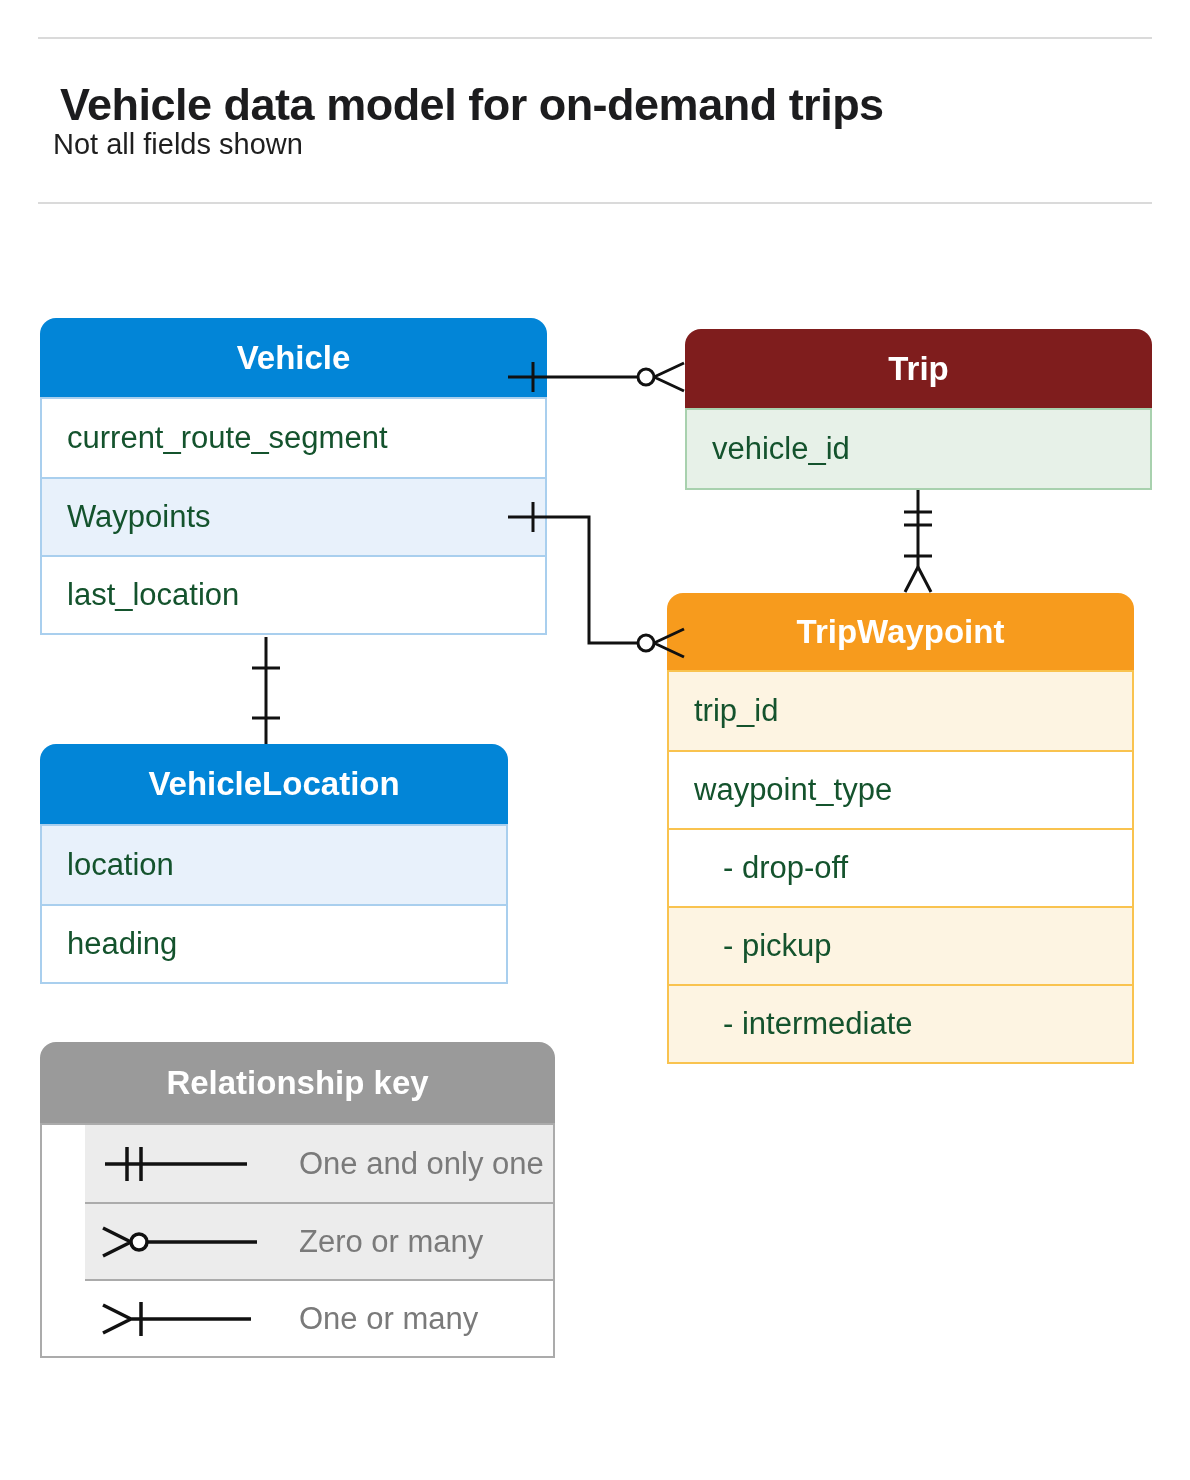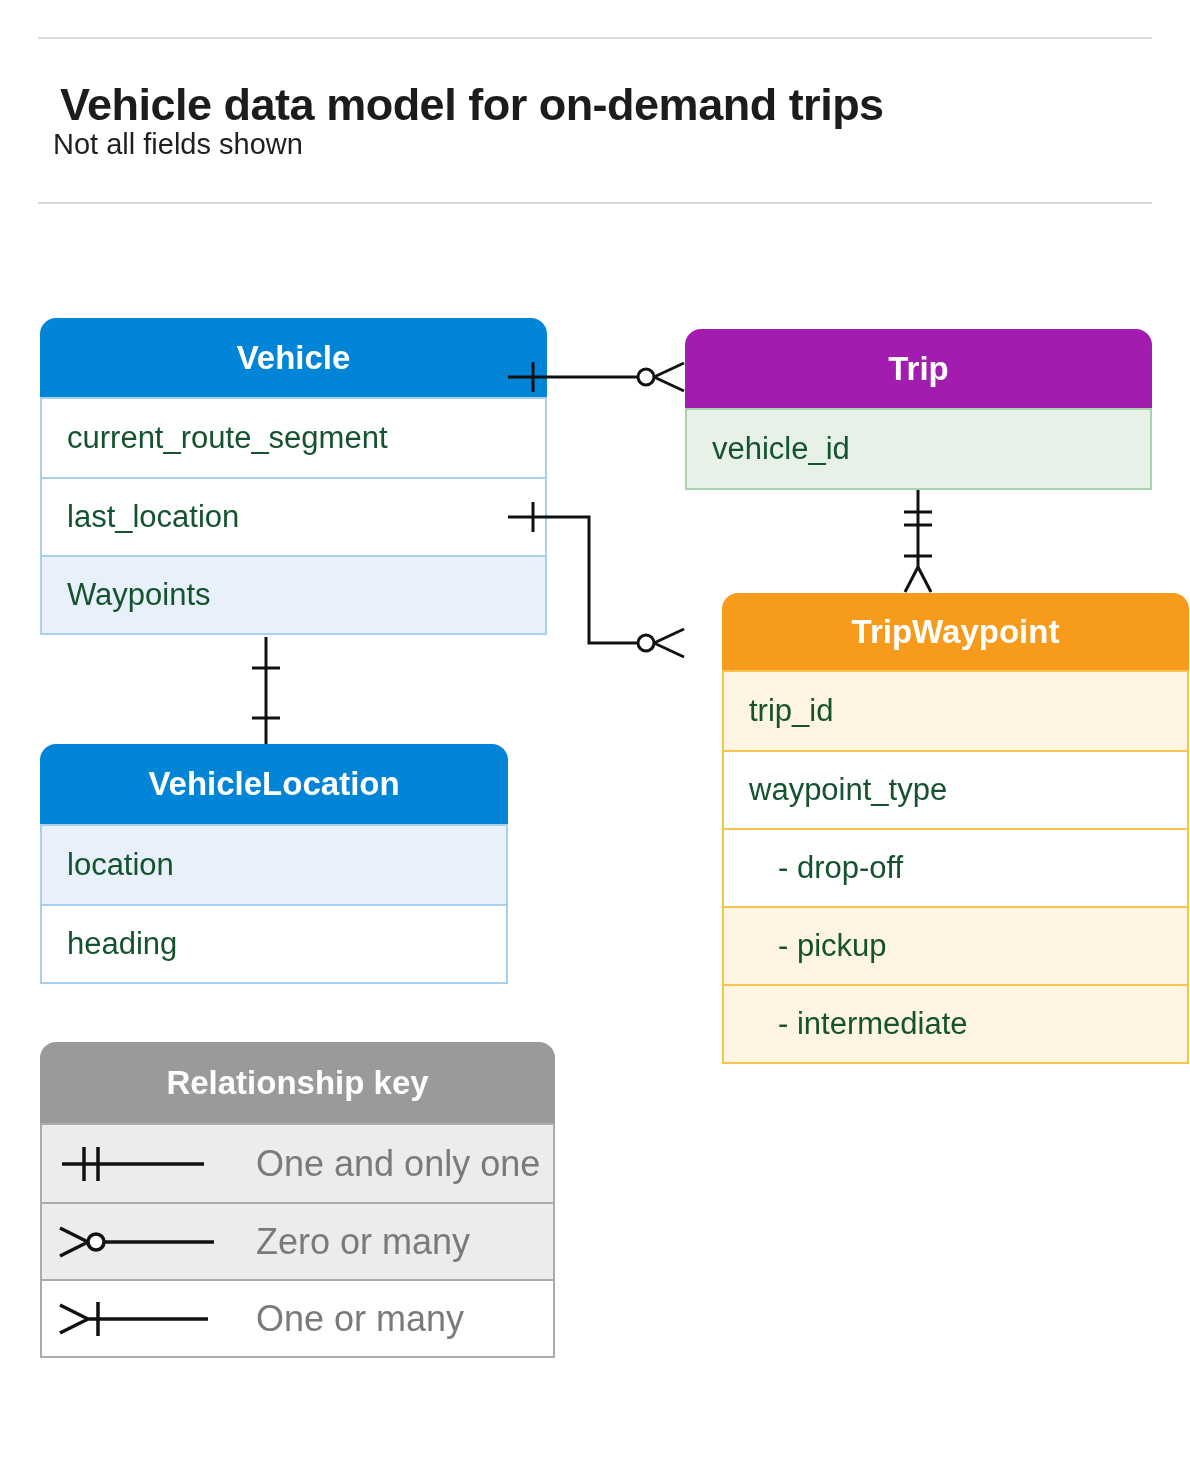--- a/index.html
+++ b/index.html
@@ -20,35 +20,35 @@
   .erow.indent{padding-left:54px;}
   .erow + .erow{border-top:2px solid;}
 
   
   .blue .entity-header{background:#0285d7;}
   .blue .entity-body{border-color:#a9cfee;}
   .blue .erow + .erow{border-top-color:#a9cfee;}
   .blue .erow.tint{background:#e8f1fb;}
 
   
-  .green .entity-header{background:#a21caf;}
+  .green .entity-header{background:#7f1d1d;}
   .green .entity-body{border-color:#a8d1ae;}
   .green .erow.tint{background:#e7f1e8;}
 
   
   .orange .entity-header{background:#f79b1d;}
   .orange .entity-body{border-color:#f9c34f;}
   .orange .erow + .erow{border-top-color:#f9c34f;}
   .orange .erow.tint{background:#fdf4e2;}
 
   
   .gray .entity-header{background:#9a9a9a;}
   .gray .entity-body{border-color:#ababab;}
   .legend-row{display:flex;align-items:center;height:77px;box-sizing:border-box;
-    padding-left:16px;background:#fff;font-size:36px;color:#7a7a7a;}
+    padding-left:16px;background:#fff;font-size:31px;color:#7a7a7a;margin-left:43px;}
   .legend-row + .legend-row{border-top:2px solid #ababab;}
   .legend-row.tint{background:#ececec;}
   .legend-label{margin-left:38px;}
   .legend-sym{flex:0 0 auto;}
 
   .connector-layer{position:absolute;left:0;top:0;width:1190px;height:1480px;
     pointer-events:none;z-index:5;}
 </style>
 </head>
 <body>
@@ -57,33 +57,33 @@
 
   <div class="hairline" style="top:37px;"></div>
   <h1 class="page-title" style="margin:7px;">Vehicle data model for on-demand trips</h1>
   <div class="page-subtitle">Not all fields shown</div>
   <div class="hairline" style="top:202px;"></div>
 
   <div class="entity blue" style="left:40px;top:318px;width:507px;">
     <div class="entity-header" style="height:79px;">Vehicle</div>
     <div class="entity-body">
       <div class="erow">current_route_segment</div>
+      <div class="erow tint">Waypoints</div>
       <div class="erow">last_location</div>
-      <div class="erow tint">Waypoints</div>
     </div>
   </div>
 
   <div class="entity green" style="left:685px;top:329px;width:467px;">
     <div class="entity-header" style="height:79px;">Trip</div>
     <div class="entity-body">
       <div class="erow tint">vehicle_id</div>
     </div>
   </div>
 
-  <div class="entity orange" style="left:722px;top:593px;width:467px;">
+  <div class="entity orange" style="left:667px;top:593px;width:467px;">
     <div class="entity-header" style="height:77px;">TripWaypoint</div>
     <div class="entity-body">
       <div class="erow tint">trip_id</div>
       <div class="erow">waypoint_type</div>
       <div class="erow indent">- drop-off</div>
       <div class="erow tint indent">- pickup</div>
       <div class="erow tint indent">- intermediate</div>
     </div>
   </div>
 

